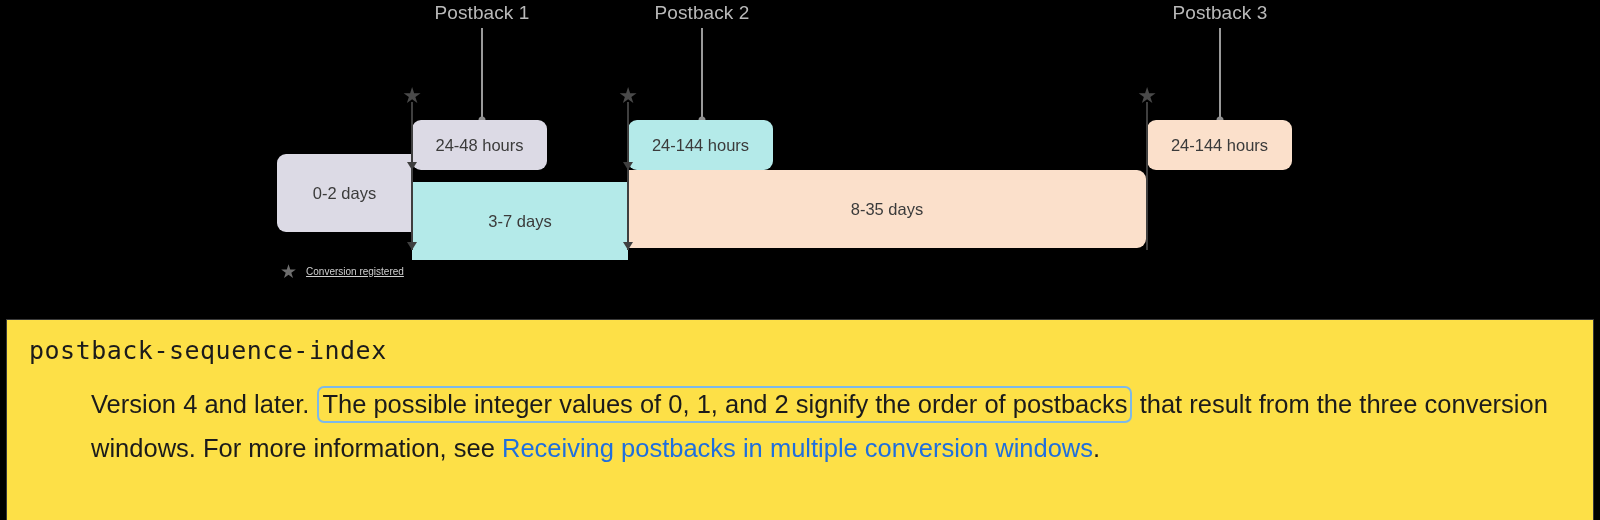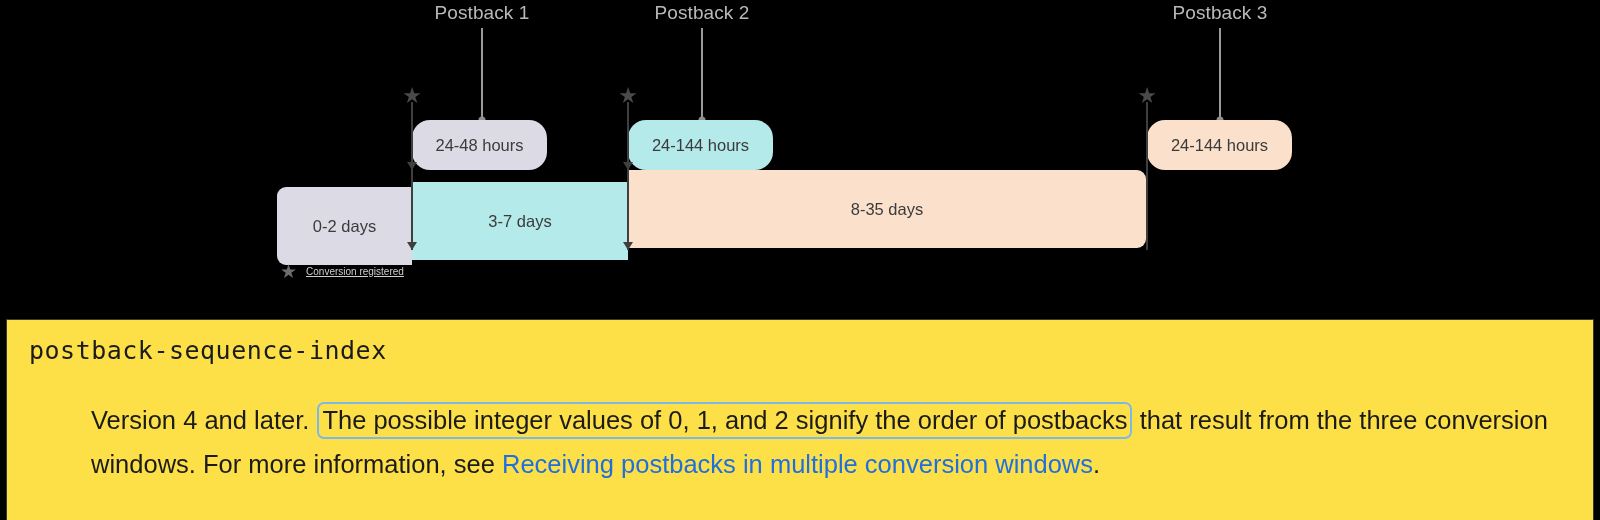--- a/index.html
+++ b/index.html
@@ -36,21 +36,21 @@
     position:absolute;
     width:7px;height:7px;border-radius:50%;
     background:#8e8e8e;
     transform:translate(-50%,-50%);
   }
 
   
   .chip{
     position:absolute;
     height:50px;
-    border-radius:18px;
+    border-radius:9px;
     display:flex;align-items:center;justify-content:center;
     font-size:16.5px;
     color:#3b3b3b;
     white-space:nowrap;
   }
 
   
   .seg{
     position:absolute;
     height:78px;
@@ -110,21 +110,20 @@
     font-size:25px;
     color:#1b1b1b;
     letter-spacing:.5px;
     white-space:nowrap;
   }
   #doc-body{
     position:absolute;left:84px;top:62px;width:1480px;
     font-size:25.5px;
     line-height:44px;
     color:#1b1b1b;
-    margin-top:16px;
   }
   #doc-body .link{color:#1f6fde;}
   .hl{
     border:2px solid #7db9e8;
     border-radius:7px;
     padding:2px 2px 3px 3px;
     margin:0 1px;
     box-decoration-break:clone;
     -webkit-box-decoration-break:clone;
   }
@@ -143,21 +142,21 @@
   <div class="pb-dot" style="left:702px;top:120px;"></div>
 
   <div class="pb-label" style="left:1220px;top:2px;">Postback 3</div>
   <div class="pb-line" style="left:1220px;top:28px;height:92px;"></div>
   <div class="pb-dot" style="left:1220px;top:120px;"></div>
 
   <div class="chip" style="left:412px;top:120px;width:135px;background:#dcdae5;">24-48 hours</div>
   <div class="chip" style="left:628px;top:120px;width:145px;background:#b4eae9;">24-144 hours</div>
   <div class="chip" style="left:1147px;top:120px;width:145px;background:#fbe0cb;">24-144 hours</div>
 
-  <div class="seg first" style="left:277px;top:187px;width:135px;background:#dcdae5;">0-2 days</div>
+  <div class="seg first" style="left:277px;top:154px;width:135px;background:#dcdae5;">0-2 days</div>
   <div class="seg mid" style="left:412px;top:170px;width:216px;background:#b4eae9;">3-7 days</div>
   <div class="seg last" style="left:628px;top:170px;width:518px;background:#fbe0cb;text-align:center;">8-35 days</div>
 
   <div class="marker" style="left:412px;top:88px;height:162px;">
     <span class="star">★</span>
     <span class="stem" style="height:148px;"></span>
     <span class="arrowhead" style="top:74px;"></span>
     <span class="arrowhead" style="top:154px;"></span>
   </div>
   <div class="marker" style="left:628px;top:88px;height:162px;">

